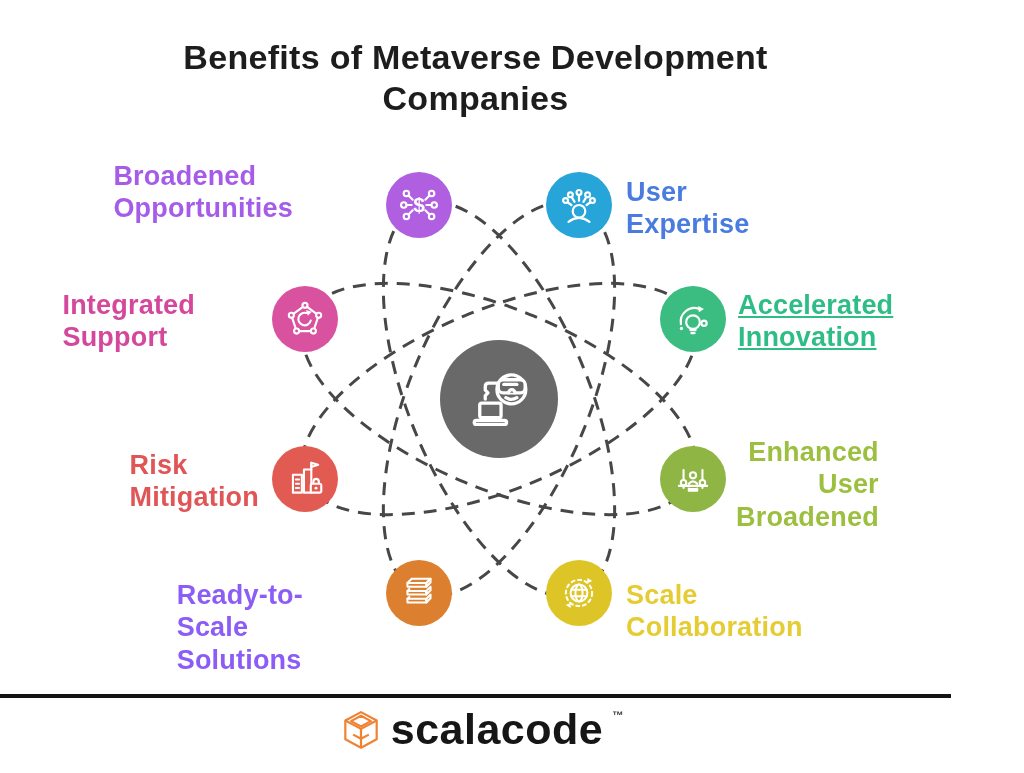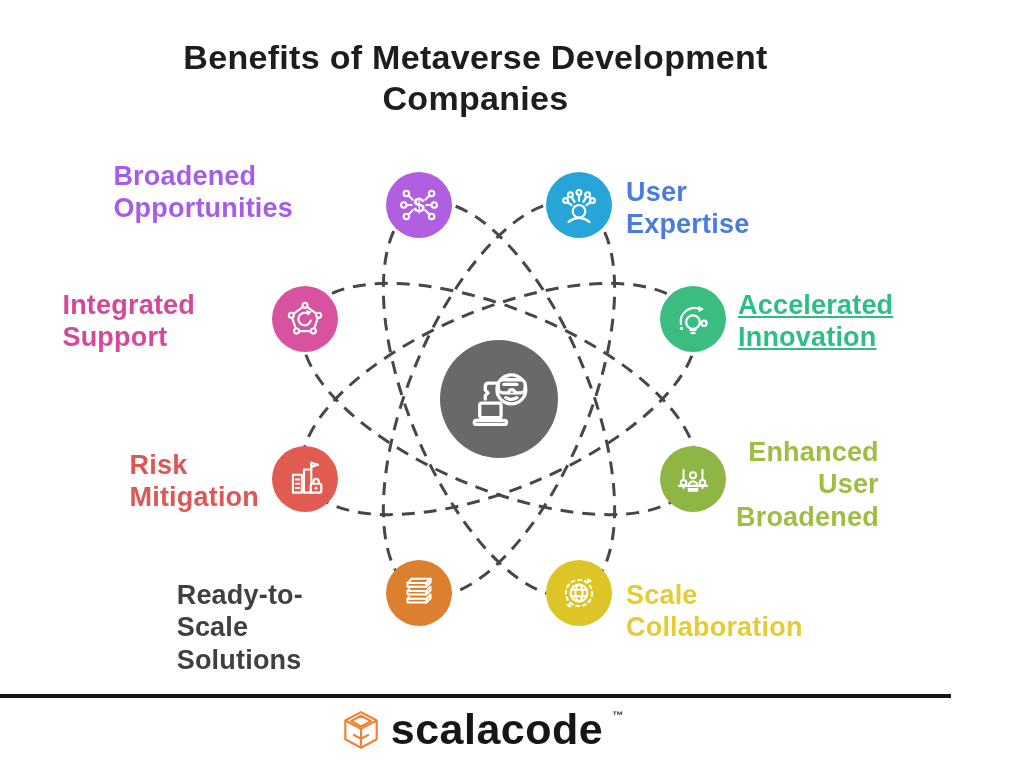--- a/index.html
+++ b/index.html
@@ -243,21 +243,21 @@
     <span>Risk</span>
     <span>Mitigation</span>
   </div>
 
   <div class="benefit-label lbl-olive" style="color: rgb(156, 191, 64); text-align: right;">
     <span>Enhanced</span>
     <span>User</span>
     <span>Broadened</span>
   </div>
 
-  <div class="benefit-label lbl-orange align-r" style="color: #404040;">
+  <div class="benefit-label lbl-orange align-r" style="color: #8b5cf6;">
     <span>Ready-to-</span>
     <span>Scale</span>
     <span>Solutions</span>
   </div>
 
   <div class="benefit-label lbl-yellow" style="color: rgb(230, 204, 51);">
     <span>Scale</span>
     <span>Collaboration</span>
   </div>
 

